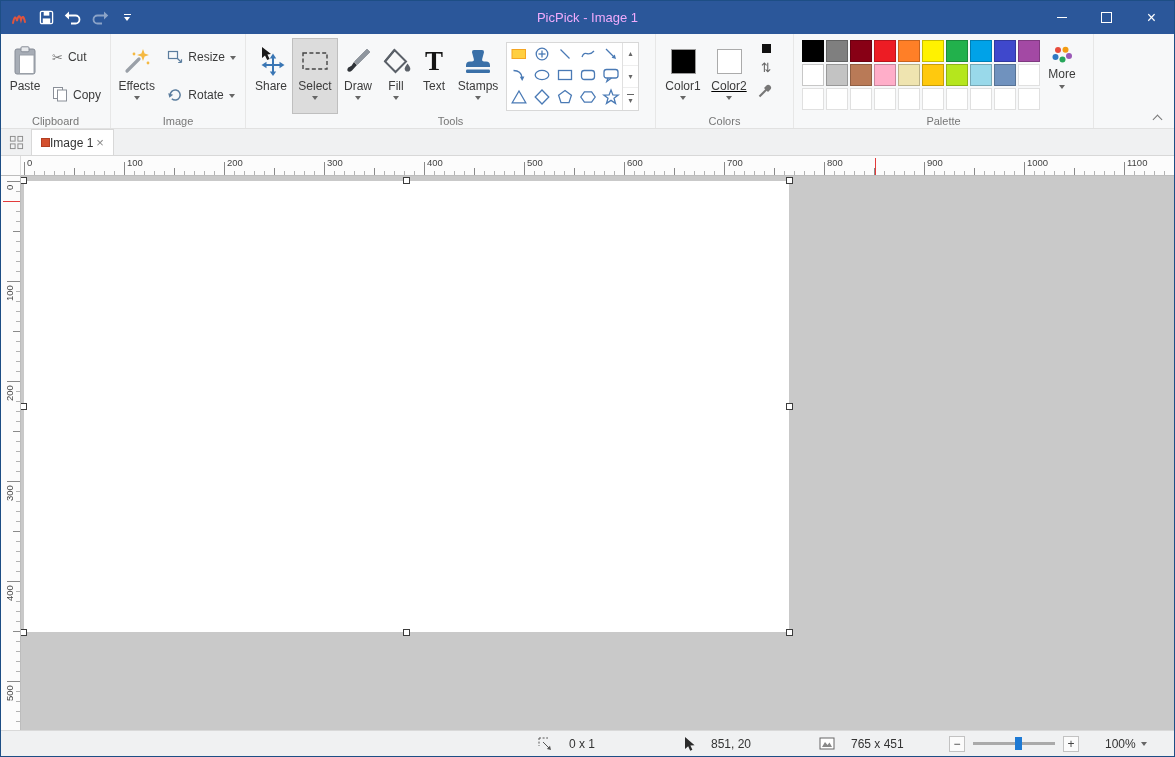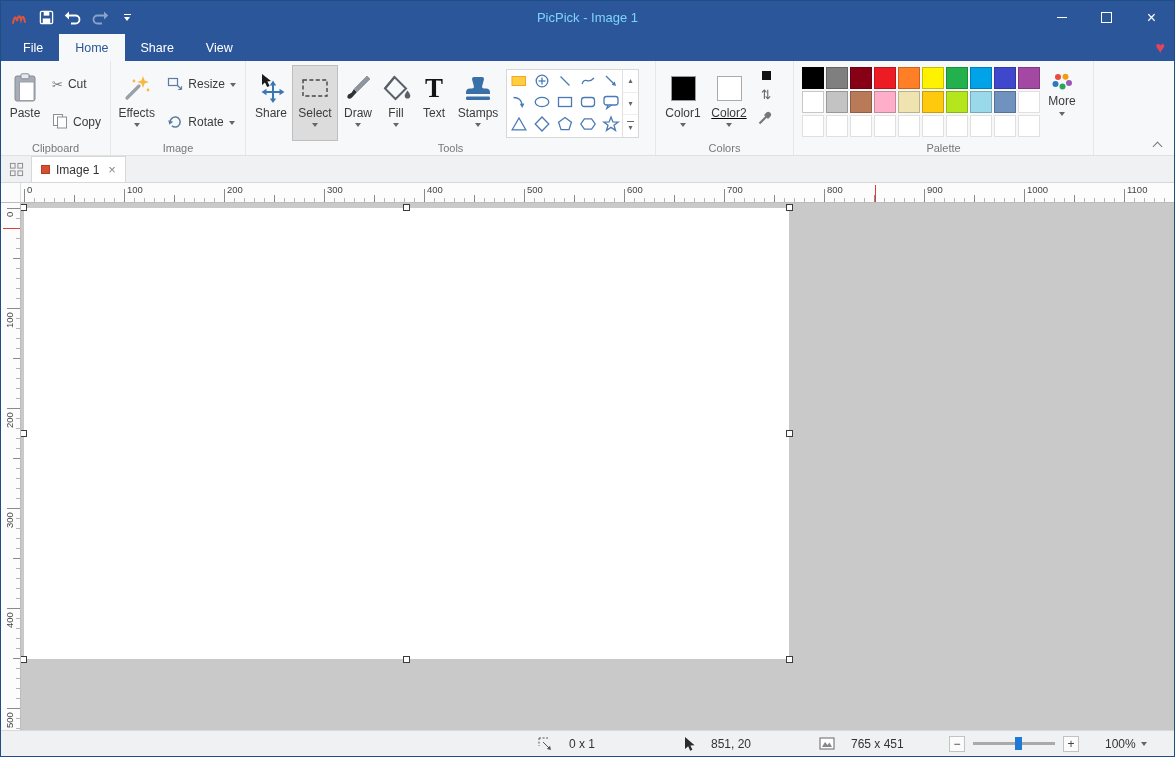--- a/index.html
+++ b/index.html
@@ -7,21 +7,21 @@
   .window{width:1175px;height:757px;display:flex;flex-direction:column;background:#fff;border:1px solid #1d4e85;box-sizing:border-box;}
 
   
   .titlebar{height:33px;background:#2b579a;display:flex;align-items:center;position:relative;flex:0 0 auto;color:#fff;}
   .qat{display:flex;align-items:center;padding-left:5px;gap:1px;z-index:2;}
   .qat-btn{width:26px;height:27px;display:flex;align-items:center;justify-content:center;}
   .qat-btn.disabled{opacity:.45;}
   .qat-dd{display:flex;flex-direction:column;align-items:center;gap:2px;}
   .qat-dd .bar{width:7px;height:1px;background:#fff;}
   .tri-down-w{width:0;height:0;border-left:3.5px solid transparent;border-right:3.5px solid transparent;border-top:4px solid #fff;}
-  .win-title{position:absolute;left:0;right:0;top:0;height:33px;display:flex;align-items:center;justify-content:center;font-size:13px;color:#7dd3fc;pointer-events:none;}
+  .win-title{position:absolute;left:0;right:0;top:0;height:33px;display:flex;align-items:center;justify-content:center;font-size:13px;color:#f0abfc;pointer-events:none;}
   .win-controls{margin-left:auto;display:flex;z-index:2;}
   .win-btn{width:45px;height:33px;display:flex;align-items:center;justify-content:center;color:#fff;}
   .min-glyph{width:10px;height:1px;background:#fff;display:block;}
   .max-glyph{width:9px;height:9px;border:1px solid #fff;display:block;}
   .close-glyph{font-size:16px;line-height:1;}
 
   
   .menubar{height:27px;background:#2b579a;display:flex;align-items:stretch;padding-left:6px;position:relative;flex:0 0 auto;}
   .menu-tab{padding:0 16px;display:flex;align-items:center;font-size:12.5px;color:#fff;}
   .menu-tab.active{background:#f7f8f9;color:#2b579a;}
@@ -69,21 +69,21 @@
   .palette-grid .swatch{width:22px;height:22px;box-sizing:border-box;border:1px solid rgba(0,0,0,.22);}
   .palette-grid .swatch.empty{background:#fff;border:1px solid #e0e0e0;}
   .more-btn{width:44px;display:flex;flex-direction:column;align-items:center;justify-content:flex-start;padding-top:8px;gap:3px;}
   .more-btn .lbl{font-size:12px;color:#3b3b3b;}
   .ribbon-collapse{position:absolute;right:12px;bottom:6px;width:9px;height:9px;display:flex;align-items:center;justify-content:center;}
   .chev-up{width:6px;height:6px;border-left:1.5px solid #777;border-top:1.5px solid #777;transform:rotate(45deg);margin-top:3px;}
 
   
   .tabbar{height:27px;background:#f0f1f2;border-bottom:1px solid #d8d8d8;display:flex;align-items:stretch;flex:0 0 auto;box-sizing:border-box;}
   .grid-btn{width:30px;display:flex;align-items:center;justify-content:center;}
-  .doc-tab{background:#fff;border:1px solid #d8d8d8;border-bottom:none;display:flex;align-items:center;gap:6px;padding:0 9px;}
+  .doc-tab{background:#fff;border:1px solid #d8d8d8;border-bottom:none;display:flex;align-items:center;padding:0 9px;}
   .doc-tab .ticon{width:9px;height:9px;background:#d4502e;border:1px solid #b23f22;box-sizing:border-box;}
   .doc-tab .tlbl{font-size:12px;color:#333;}
   .doc-tab .tclose{font-size:13px;color:#888;margin-left:3px;line-height:1;}
 
   
   .ruler-h-row{height:20px;display:flex;flex:0 0 auto;}
   .ruler-corner{width:20px;height:20px;background:#fcfcfc;border-right:1px solid #dcdcdc;border-bottom:1px solid #bdbdbd;box-sizing:border-box;}
   .ruler-h{flex:1;position:relative;background:#fcfcfc;border-bottom:1px solid #bdbdbd;box-sizing:border-box;
     background-image:
       linear-gradient(to right,#8a8a8a 0 1px,transparent 1px),
@@ -165,29 +165,20 @@
         </span>
       <span class="win-btn">
           <i class="max-glyph"></i>
         </span>
       <span class="win-btn">
           <span class="close-glyph">×</span>
         </span>
     </div>
   </div>
 
-  <div class="menubar">
-    <span class="menu-tab">File</span>
-    <span class="menu-tab active">Home</span>
-    <span class="menu-tab">Share</span>
-    <span class="menu-tab">View</span>
-    <span class="heart">
-        <span>♥</span>
-      </span>
-  </div>
 
   <div class="ribbon">
 
     <div class="rgroup g-clipboard">
       <div class="rgroup-content">
         <div class="big-btn" style="width:46px;">
           <span class="icon-box">
             <svg width="24" height="30" viewBox="0 0 24 30">
               <rect x="2" y="3" width="20" height="25" rx="2" fill="#a7adb6" stroke="#868c96"></rect>
               <rect x="8" y="0.8" width="8" height="5" rx="1" fill="#e8eaed" stroke="#868c96"></rect>

